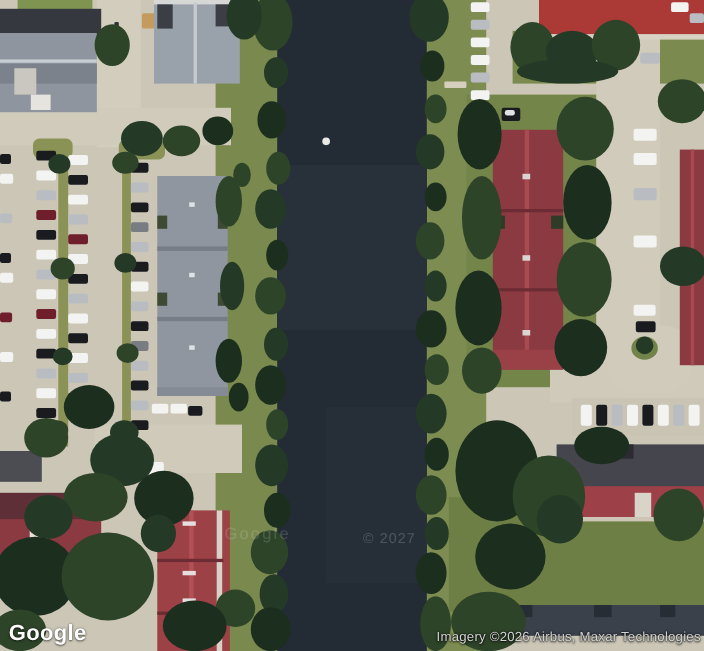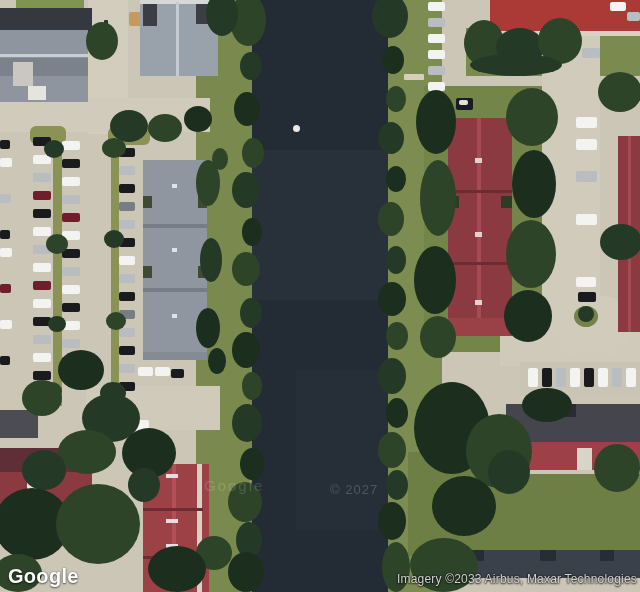--- a/index.html
+++ b/index.html
@@ -271,14 +271,14 @@
       <div class="sl" style="left: 432px; top: 476px; width: 64px; height: 60px; background: rgb(28, 47, 31); border-radius: 50%;"></div>
       <div class="sl" style="left: 410px; top: 538px; width: 68px; height: 54px; background: rgb(46, 68, 41); border-radius: 50%;"></div>
       <div class="sl" style="left: 488px; top: 450px; width: 42px; height: 44px; background: rgb(37, 58, 38); border-radius: 50%;"></div>
       <div class="sl" style="left: 594px; top: 444px; width: 46px; height: 48px; background: rgb(46, 68, 41); border-radius: 50%;"></div>
       <div class="sl" style="left: 522px; top: 388px; width: 50px; height: 34px; background: rgb(28, 47, 31); border-radius: 50%;"></div>
       <div class="sl" style="left: 578px; top: 306px; width: 16px; height: 16px; background: rgb(37, 58, 38); border-radius: 50%;"></div>
     </div>
   <div class="wm wm-bank">Google</div>
   <div class="wm wm-year">© 2027</div>
   <div class="logo">Google</div>
-  <div class="attr">Imagery ©2033 Airbus, Maxar Technologies</div>
+  <div class="attr">Imagery ©2026 Airbus, Maxar Technologies</div>
 </div>
 
 </body></html>

